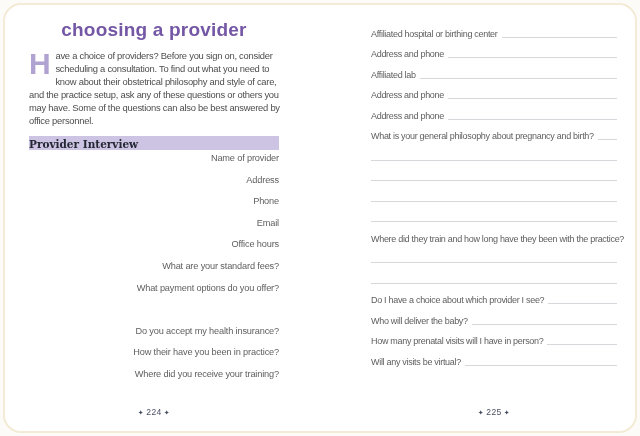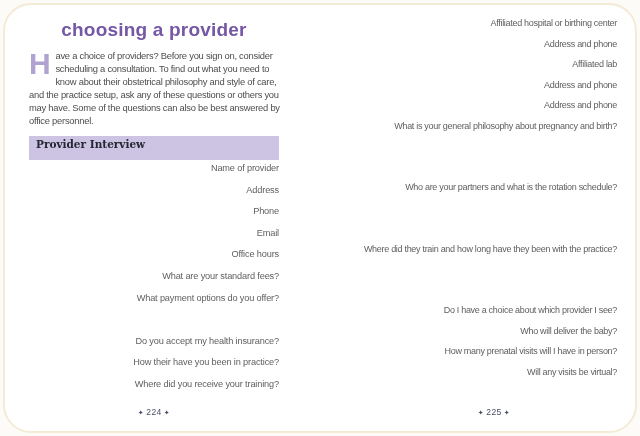--- a/index.html
+++ b/index.html
@@ -5,21 +5,21 @@
   html,body { margin:0; padding:0; }
   body {
     width:640px; height:436px; position:relative; overflow:hidden;
     background:var(--page_bg,#fcfbf7);
     font-family:"Liberation Sans", sans-serif;
   }
   .card {
     position:absolute; left:3px; top:3px; right:3px; bottom:3px;
     background:var(--card_bg,#fff);
     border:2px solid var(--card_border,#f4ebd6);
-    border-radius:28px;
+    border-radius:18px;
   }
   .col { position:absolute; top:10px; }
   .col-left  { left:24px;  width:250px; }
   .col-right { left:366px; width:246px; }
 
   .title {
     margin:0; padding-top:4px; text-align:center;
     font-size:19px; font-weight:bold; letter-spacing:0.2px;
     color:var(--title_purple,#7457a5);
   }
@@ -27,29 +27,29 @@
     margin:8px 0 0 0; width:252px;
     font-size:9.4px; line-height:13px; letter-spacing:-0.25px;
     color:var(--body_text,#4d4d4d);
   }
   .dropcap {
     float:left; font-size:30px; line-height:25px; font-weight:bold;
     color:var(--dropcap_lavender,#b1a3d1);
     margin:2px 5px 0 0;
   }
   .banner {
-    margin-top:9px; height:24px; line-height:17px; padding-left:7px;
+    margin-top:9px; height:14px; line-height:17px; 
     background:var(--banner_bg,#cdc3e3);
     font-family:"DejaVu Serif", serif; font-weight:bold; font-size:10.5px;
     color:var(--banner_text,#242833);
   }
   .fields { margin-top:3px; }
   .row { display:flex; align-items:flex-end; overflow:visible; }
   .left-fields  .row { height:21.6px;flex-direction:column; }
-  .right-fields .row { height:20.5px;flex-direction:column; }
+  .right-fields .row { height:20.5px; }
   .label {
     white-space:nowrap; font-size:9.2px; letter-spacing:-0.15px;
     color:var(--label_text,#5e5e5e);
   }
   .col-right .label { font-size:9px; letter-spacing:-0.3px; }
   .write-line {
     flex:1 1 auto; min-width:0; height:0;
     border-bottom:1px solid var(--line_gray,#d9d7dc);
     margin-left:4px; margin-bottom:1px;
   }
@@ -166,24 +166,20 @@
         <div class="row field-row">
           <span class="label">What is your general philosophy about pregnancy and birth?</span>
           <span class="write-line"></span>
         </div>
       <div class="row blank-row">
           <span class="write-line"></span>
         </div>
         <div class="row blank-row">
           <span class="write-line"></span>
         </div>
-        <div class="row field-row">
-          <span class="label">Who are your partners and what is the rotation schedule?</span>
-          <span class="write-line"></span>
-        </div>
       <div class="row blank-row">
           <span class="write-line"></span>
         </div>
         <div class="row blank-row">
           <span class="write-line"></span>
         </div>
         <div class="row field-row no-line">
           <span class="label">Where did they train and how long have they been with the practice?</span>
 
         </div>

